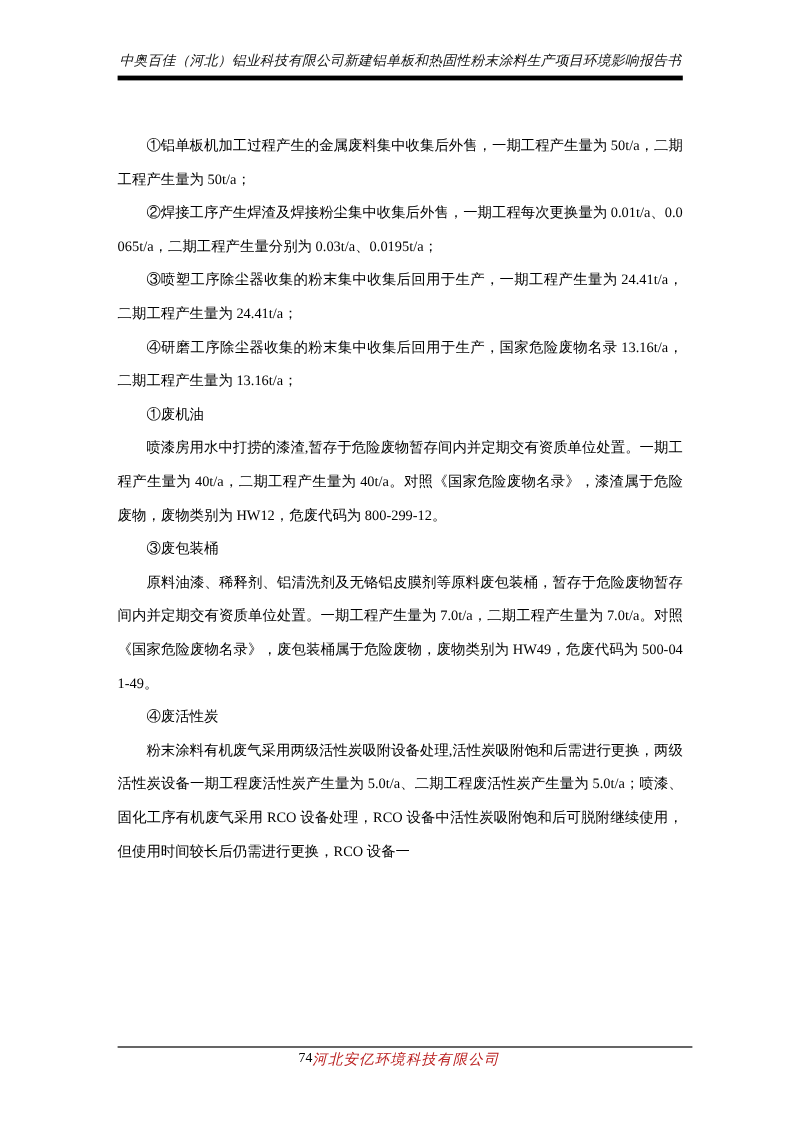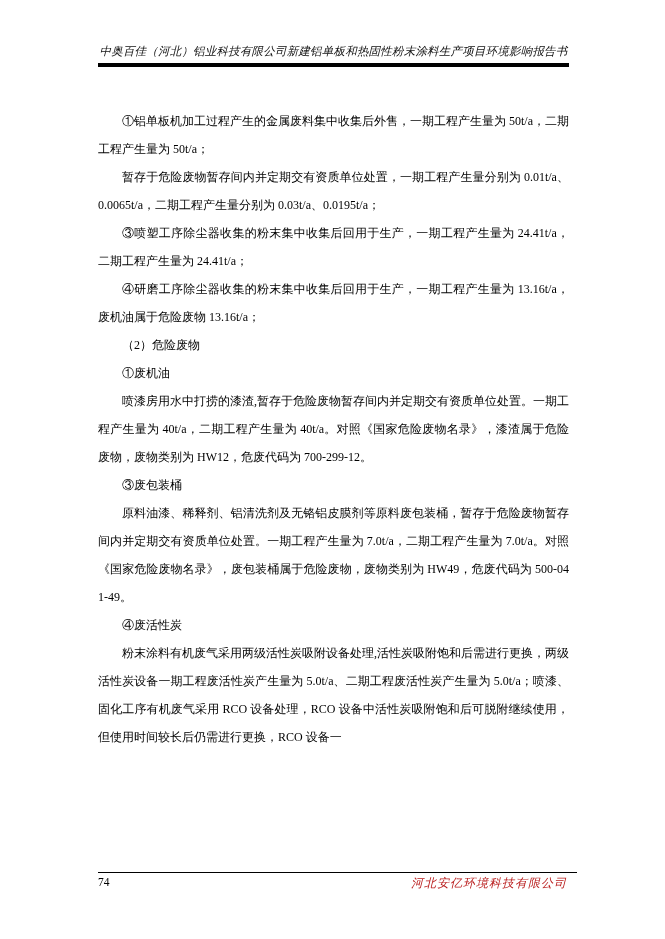--- a/index.html
+++ b/index.html
@@ -58,21 +58,21 @@
     top: 872px;
     left: 98px;
     width: 479px;
   }
   .footer-rule {
     border-top: 1.4px solid #000000;
     height: 0;
   }
   .footer-row {
     display: flex;
-    justify-content: space-between;
+    justify-content: center;
     align-items: flex-start;
     margin-top: 1px;
   }
   .page-number {
     font-size: 11.5px;
     line-height: 16px;
     font-family: "Liberation Serif", "DejaVu Serif", serif;
   }
   .footer-company {
     font-size: 12px;
@@ -88,26 +88,25 @@
 
 <div class="page">
 
   <header class="page-header">
     <div class="report-title">中奥百佳（河北）铝业科技有限公司新建铝单板和热固性粉末涂料生产项目环境影响报告书</div>
     <div class="header-double-rule"></div>
   </header>
 
   <main class="doc-body">
     <p>①铝单板机加工过程产生的金属废料集中收集后外售，一期工程产生量为 50t/a，二期工程产生量为 50t/a；</p>
-    <p>暂存于危险废物暂存间内并定期交有资质单位处置，一期工程产生量分别为 0.01t/a、0.0065t/a，二期工程产生量分别为 0.03t/a、0.0195t/a；</p>
+    <p>②焊接工序产生焊渣及焊接粉尘集中收集后外售，一期工程每次更换量为 0.01t/a、0.0065t/a，二期工程产生量分别为 0.03t/a、0.0195t/a；</p>
     <p>③喷塑工序除尘器收集的粉末集中收集后回用于生产，一期工程产生量为 24.41t/a，二期工程产生量为 24.41t/a；</p>
-    <p>④研磨工序除尘器收集的粉末集中收集后回用于生产，一期工程产生量为 13.16t/a，废机油属于危险废物 13.16t/a；</p>
-    <p>（2）危险废物</p>
+    <p>④研磨工序除尘器收集的粉末集中收集后回用于生产，国家危险废物名录 13.16t/a，二期工程产生量为 13.16t/a；</p>
     <p>①废机油</p>
-    <p>喷漆房用水中打捞的漆渣,暂存于危险废物暂存间内并定期交有资质单位处置。一期工程产生量为 40t/a，二期工程产生量为 40t/a。对照《国家危险废物名录》，漆渣属于危险废物，废物类别为 HW12，危废代码为 700-299-12。</p>
+    <p>喷漆房用水中打捞的漆渣,暂存于危险废物暂存间内并定期交有资质单位处置。一期工程产生量为 40t/a，二期工程产生量为 40t/a。对照《国家危险废物名录》，漆渣属于危险废物，废物类别为 HW12，危废代码为 800-299-12。</p>
     <p>③废包装桶</p>
     <p>原料油漆、稀释剂、铝清洗剂及无铬铝皮膜剂等原料废包装桶，暂存于危险废物暂存间内并定期交有资质单位处置。一期工程产生量为 7.0t/a，二期工程产生量为 7.0t/a。对照《国家危险废物名录》，废包装桶属于危险废物，废物类别为 HW49，危废代码为 500-041-49。</p>
     <p>④废活性炭</p>
     <p>粉末涂料有机废气采用两级活性炭吸附设备处理,活性炭吸附饱和后需进行更换，两级活性炭设备一期工程废活性炭产生量为 5.0t/a、二期工程废活性炭产生量为 5.0t/a；喷漆、固化工序有机废气采用 RCO 设备处理，RCO 设备中活性炭吸附饱和后可脱附继续使用，但使用时间较长后仍需进行更换，RCO 设备一</p>
   </main>
 
   <footer class="page-footer">
     <div class="footer-rule"></div>
     <div class="footer-row">
       <span class="page-number">74</span>

